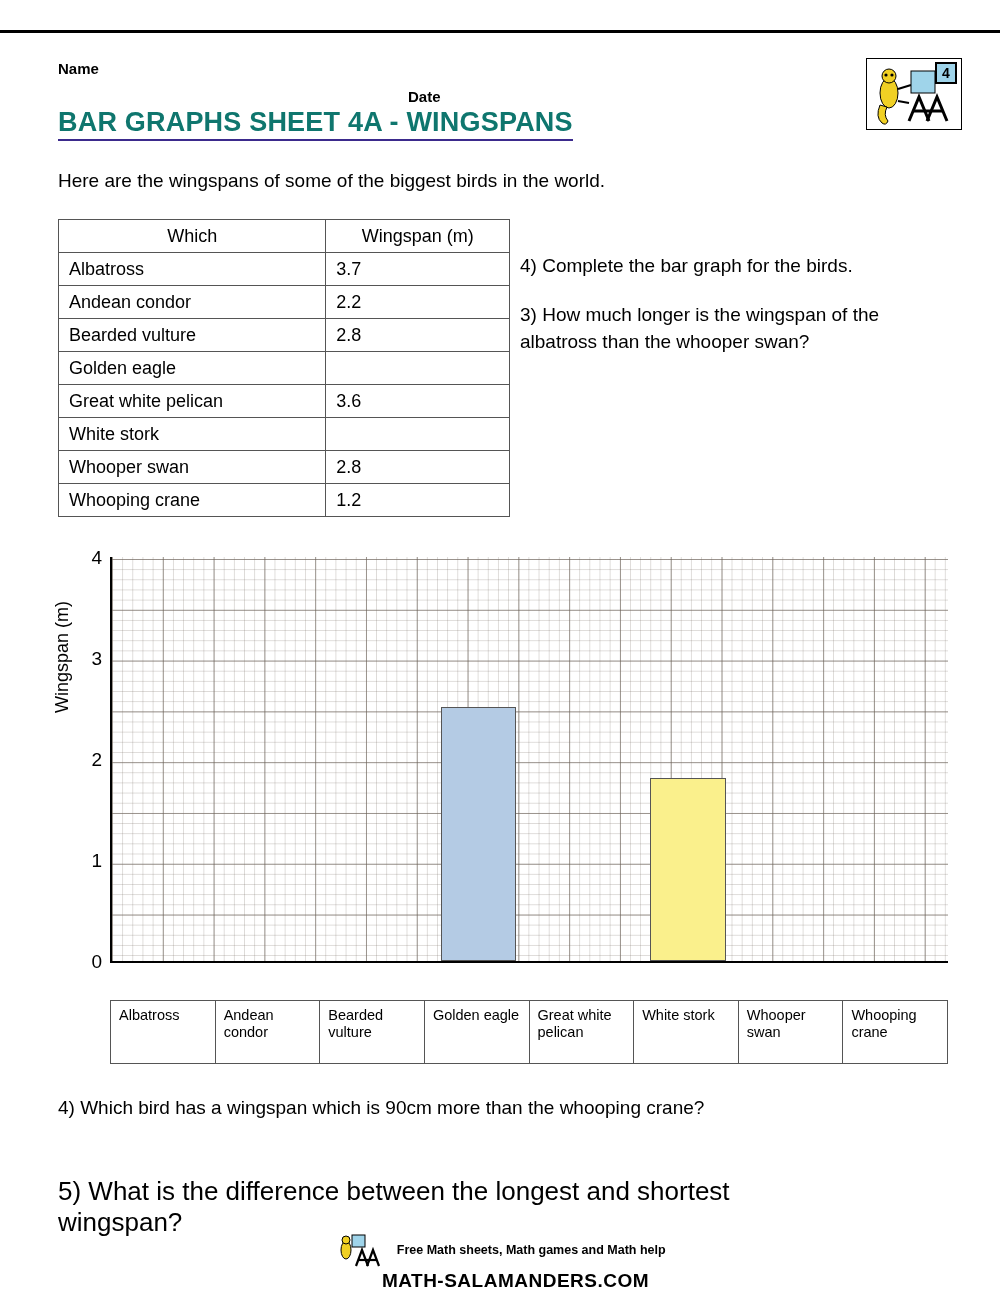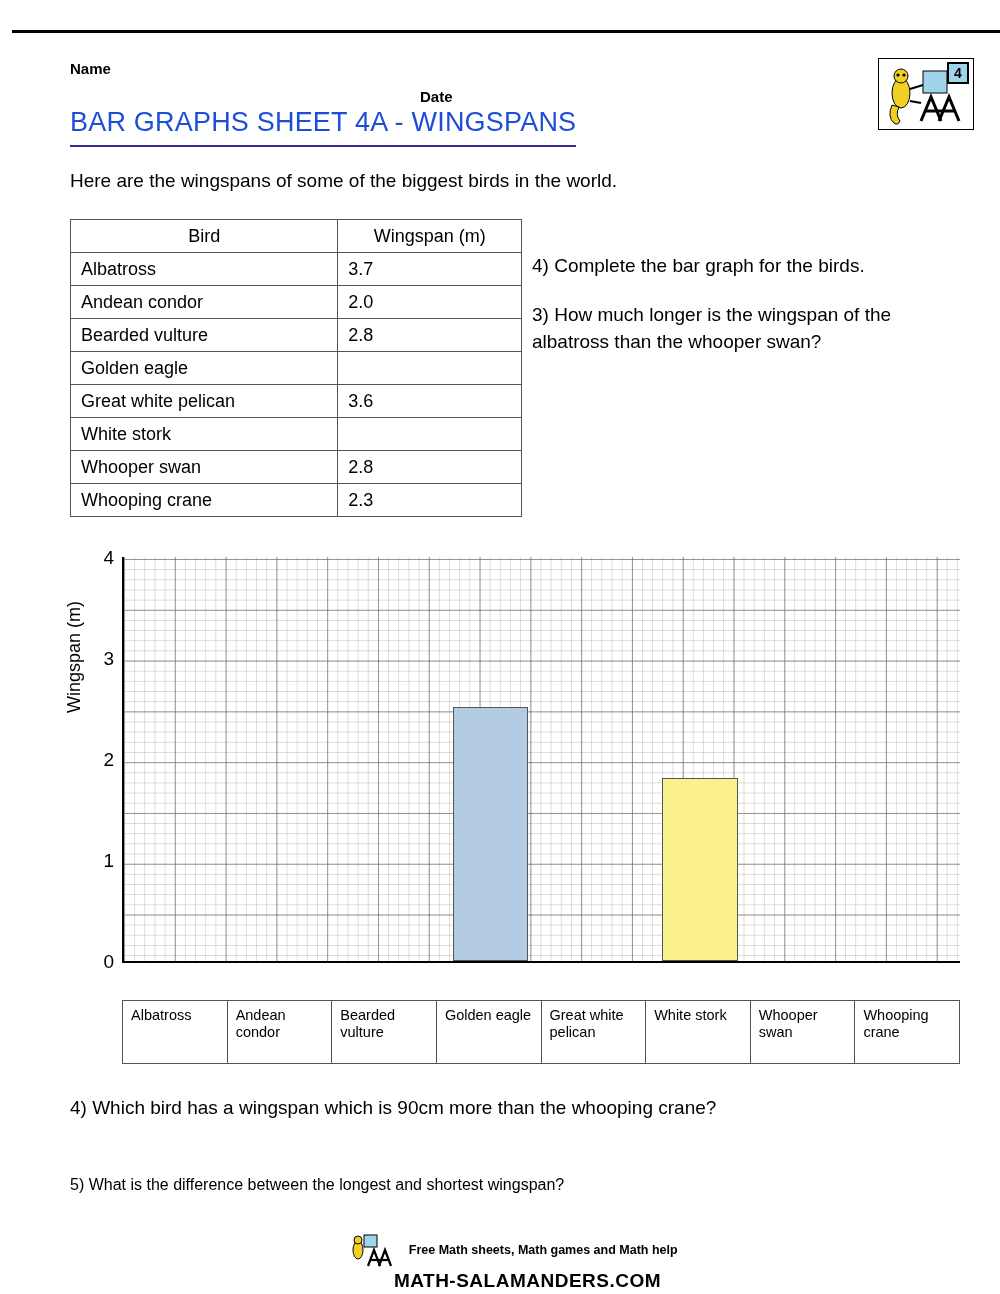--- a/index.html
+++ b/index.html
@@ -13,21 +13,21 @@
     position: relative;
     overflow: hidden;
   }
   .top-rule {
     position: absolute;
     top: 30px; left: 0; width: 1000px;
     border-top: 3px solid #000;
   }
   .page {
     position: absolute;
-    top: 0; left: 12px;
+    top: 0; left: 0;
     width: 848px; height: 1294px;
   }
   .hdr-name {
     position: absolute;
     top: 60px; left: 58px;
     font-size: 15px; font-weight: bold;
   }
   .hdr-date {
     position: absolute;
     top: 60px; left: 408px;
@@ -47,25 +47,25 @@
     border: 2px solid #000;
     color: #000;
     font-size: 14px; font-weight: bold;
     text-align: center; line-height: 19px;
     background: #9fd4ea;
   }
   .title {
     position: absolute;
     top: 107px; left: 58px;
     font-size: 27px;
-    font-weight: normal;
-    color: #1d4ed8;
+    font-weight: bold;
+    color: #0f766e;
     letter-spacing: 0.2px;
     border-bottom: 2px solid #3b2a8c;
-    padding-bottom: 7px;
+    padding-bottom: 1px;
   }
   .intro {
     position: absolute;
     top: 170px; left: 58px;
     font-size: 19px;
   }
   
   table.birds {
     position: absolute;
     top: 219px; left: 58px;
@@ -157,21 +157,21 @@
   .labels-row div:last-child { border-right: none; }
 
   .q4 {
     position: absolute;
     top: 1097px; left: 58px;
     font-size: 19px;
   }
   .q5 {
     position: absolute;
     top: 1176px; left: 58px;
-    font-size: 16px;
+    font-size: 26px;
   }
   .footer {
     position: absolute;
     top: 1230px; left: 0; width: 1000px;
     text-align: center;
   }
   .footer .f1 {
     font-size: 12.5px; font-weight: bold;
     display: block;
   }
@@ -222,32 +222,32 @@
     </svg>
   </div>
 
   <div class="title">BAR GRAPHS SHEET 4A - WINGSPANS</div>
 
   <div class="intro">Here are the wingspans of some of the biggest birds in the world.</div>
 
   <table class="birds">
     <thead>
       <tr>
-        <th class="bird">Bird</th>
+        <th class="bird">Which</th>
         <th class="val">Wingspan (m)</th>
       </tr>
     </thead>
     <tbody>
       <tr>
         <td class="bird">Albatross</td>
         <td class="val">3.7</td>
       </tr>
       <tr>
         <td class="bird">Andean condor</td>
-        <td class="val">2.0</td>
+        <td class="val">2.2</td>
       </tr>
       <tr>
         <td class="bird">Bearded vulture</td>
         <td class="val">2.8</td>
       </tr>
       <tr>
         <td class="bird">Golden eagle</td>
         <td class="val"></td>
       </tr>
       <tr>
@@ -257,21 +257,21 @@
       <tr>
         <td class="bird">White stork</td>
         <td class="val"></td>
       </tr>
       <tr>
         <td class="bird">Whooper swan</td>
         <td class="val">2.8</td>
       </tr>
       <tr>
         <td class="bird">Whooping crane</td>
-        <td class="val">2.3</td>
+        <td class="val">1.2</td>
       </tr>
     </tbody>
   </table>
 
   <div class="questions">
     <p>4) Complete the bar graph for the birds.</p>
     <p>3) How much longer is the wingspan of the albatross than the whooper swan?</p>
   </div>
 
   <div class="chart-wrap">

